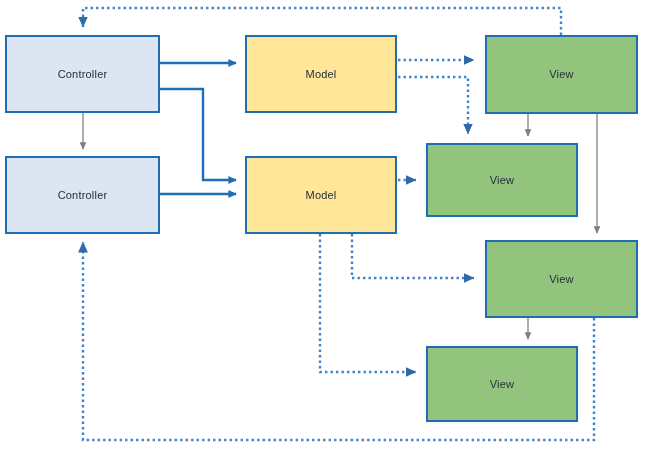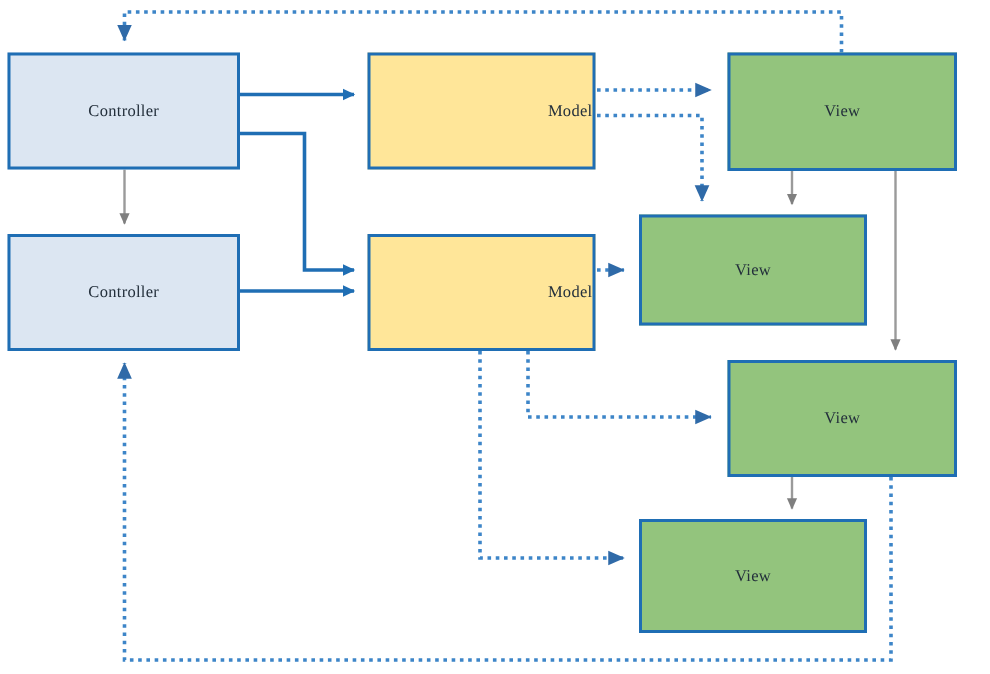--- a/index.html
+++ b/index.html
@@ -28,29 +28,29 @@
   .node {
     position: absolute;
     box-sizing: border-box;
     border: 2px solid #1f6eb4;
     display: flex;
     align-items: center;
     justify-content: center;
     z-index: 2;
   }
   .node-label {
-    font-family: Liberation Serif, serif;
+    font-family: Liberation Sans, sans-serif;
     font-size: 11px;
     color: #232f3b;
     letter-spacing: 0.2px;
     line-height: 1;
     user-select: none;
   }
   .node.controller { background: #dce6f2; }
-  .node.model      { background: #ffe699; justify-content: flex-end; }
+  .node.model      { background: #ffe699; }
   .node.view       { background: #93c47d; }
 </style>
 </head>
 <body>
 
 <div id="diagram-canvas" style="width: 660px; height: 449px; background: rgb(255, 255, 255);">
 
   <svg id="diagram-svg" viewBox="0 0 660 449" xmlns="http://www.w3.org/2000/svg">
 
     <defs>

